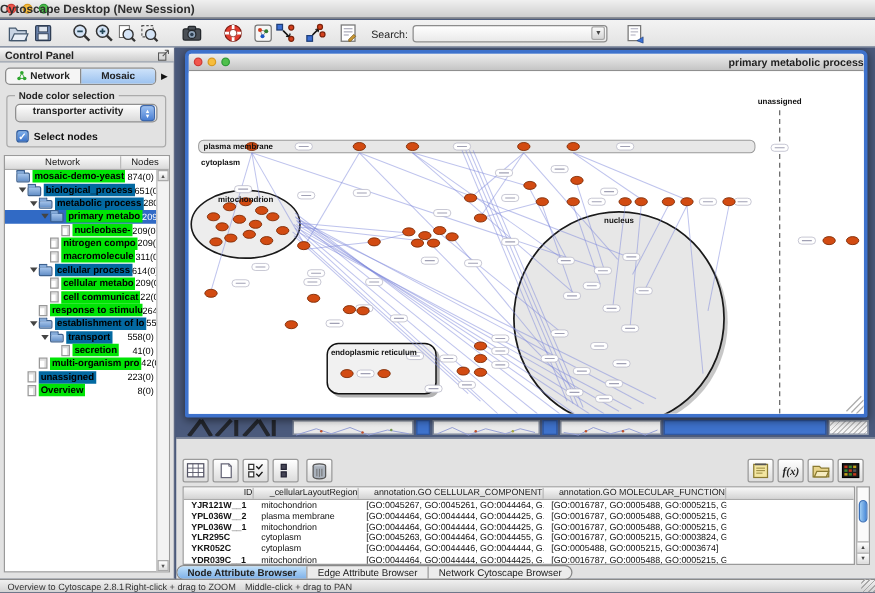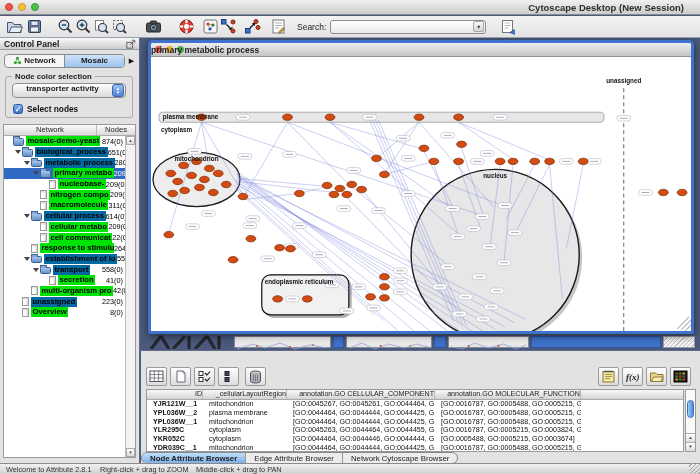--- a/index.html
+++ b/index.html
@@ -4,21 +4,21 @@
 <style>
   *{box-sizing:border-box;margin:0;padding:0}
   body{margin:0;background:#888}
   .win{position:relative;width:700px;height:474px;font-family:"Liberation Sans",sans-serif;background:#4b5a7c;overflow:hidden}
   
   .titlebar{position:absolute;top:0;left:0;right:0;height:15px;background:linear-gradient(#f0f0f0,#cdcdcd);border-bottom:1px solid #8a8a8a;display:flex;align-items:center;z-index:30}
   .tl{width:8px;height:8px;border-radius:50%;margin-left:5px;flex:none}
   .tl.r{background:#f2564c;border:1px solid #ce3a34}
   .tl.y{background:#f7bd3c;border:1px solid #d79a22}
   .tl.g{background:#4fc04b;border:1px solid #2f9a38}
-  .title{position:absolute;left:0;right:16px;text-align:right;font-size:9.5px;font-weight:bold;color:#2e2e2e}
+  .title{position:absolute;left:0;right:2px;text-align:left;font-size:9.5px;font-weight:bold;color:#2e2e2e}
   
   .toolbar{position:absolute;top:16px;left:0;right:0;height:22px;background:linear-gradient(#f3f3f3,#e3e3e3);border-bottom:1px solid #97a0ae;display:flex;align-items:center;z-index:29}
   .tbtn{height:17px;width:17px;flex:none;display:flex;align-items:center;justify-content:center}
   .search-label{font-size:8.5px;color:#222;flex:none}
   .combo{width:156px;height:14px;border:1px solid #8d8d8d;border-radius:3px;background:linear-gradient(#ffffff,#e9e9e9);display:flex;align-items:center;flex:none}
   .combo .val{flex:1;font-size:8px;padding-left:4px;color:#333;overflow:hidden}
   .combo .drop{width:11px;height:11px;margin-right:1px;border-radius:2px;background:linear-gradient(#fafafa,#d5d5d5);border:1px solid #a6a6a6;text-align:center;font-size:5.5px;line-height:10px;color:#444;flex:none}
   
   .phead{height:12px;background:linear-gradient(#fafafa,#cccccc);border-bottom:1px solid #98a0ac;display:flex;align-items:center;font-size:8.5px;font-weight:bold;color:#222;padding-left:4px;position:relative}
   .float-ic{position:absolute;right:3px;top:1px}
@@ -56,21 +56,21 @@
   .tcnt{margin-left:auto;flex:none;font-size:7.3px;color:#000;padding-right:2px}
   .trow.sel .tcnt{color:#fff}
   .tscroll{position:absolute;top:11px;right:0;bottom:0;width:10px;background:#f2f2f2;border-left:1px solid #bbb}
   .tsa{position:absolute;left:0;right:0;height:9px;background:linear-gradient(#fff,#ddd);border:1px solid #aaa;font-size:4.5px;text-align:center;line-height:8px;color:#555}
   .tsa.up{top:0}.tsa.dn{bottom:0}
   
   .desktop{position:absolute;left:141px;top:38px;right:0;height:312px;background:#4b5a7c;overflow:hidden}
   .iframe{position:absolute;left:7px;top:2px;width:546px;height:294px;border:3px solid #3e72cc;border-radius:5px 5px 2px 2px;background:#fff;box-shadow:0 2px 8px rgba(0,0,0,.55);z-index:5}
   .iftitle{height:14px;background:linear-gradient(#ededed,#c5c5c5);border-bottom:1px solid #8f8f8f;position:relative;display:flex;align-items:center;border-radius:2px 2px 0 0}
   .iftl{width:7px;height:7px;border-radius:50%;margin-left:4px;flex:none}
-  .iftext{position:absolute;left:0;right:0;text-align:left;font-size:8.5px;font-weight:bold;color:#222}
+  .iftext{position:absolute;left:0;right:0;text-align:right;font-size:8.5px;font-weight:bold;color:#222}
   .ifcanvas{position:absolute;top:15px;left:0;right:0;bottom:0;background:#fff;overflow:hidden}
   #netsvg{width:100%;height:100%;display:block}
   .fragdark{position:absolute;left:8px;top:297px;width:82px;height:14px;z-index:1}
   .frag{position:absolute;top:298px;height:12px;background:linear-gradient(#fcfcfc,#e4e4e4);border:1px solid #848c9c;z-index:1}
   .fblue{position:absolute;top:298px;height:12px;background:#3e72cc;border:1px solid #2f57a0;z-index:1}
   .fgrip{position:absolute;top:298px;height:12px;background:repeating-linear-gradient(135deg,#f6f6f6 0 2px,#c4c4c4 2px 3px);border:1px solid #98a0ac;z-index:1}
   
   .dpanel{position:absolute;left:141px;top:350px;right:0;height:113px;background:#e2e2e2;border-top:1px solid #5f6a84;z-index:10}
   .dtoolbar{position:absolute;top:14px;left:0;right:0;height:23px;display:flex;align-items:center}
   .dbtn{width:21px;height:19px;border:1px solid #9a9a9a;border-radius:2px;background:linear-gradient(#ffffff,#dcdcdc);margin-left:3px;display:flex;align-items:center;justify-content:center;flex:none}
@@ -769,18 +769,18 @@
       <div class="btabwrap">
           <div class="btab sel">Node Attribute Browser</div>
           <div class="btab">Edge Attribute Browser</div>
           <div class="btab">Network Cytoscape Browser</div>
         </div>
     </div>
   </div>
 
   <div class="statusbar">
     <div class="sgrip"></div>
-  <span class="sitem" style="left: 6px;">Welcome to Attribute 2.8.1</span>
+  <span class="sitem" style="left: 6px;">Overview to Cytoscape 2.8.1</span>
       <span class="sitem" style="left: 100px;">Right-click + drag to ZOOM</span>
       <span class="sitem" style="left: 196px;">Middle-click + drag to PAN</span>
     </div>
 
 </div>
 
 </body></html>

